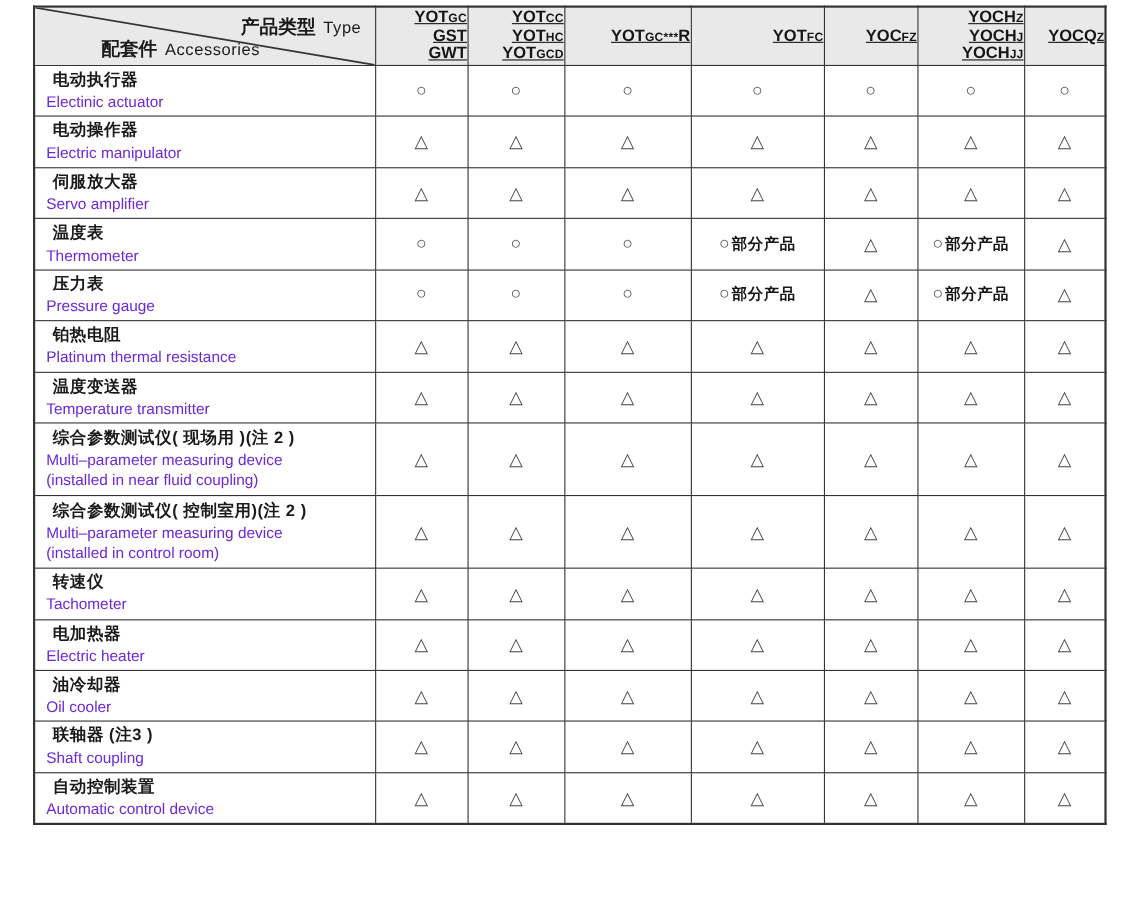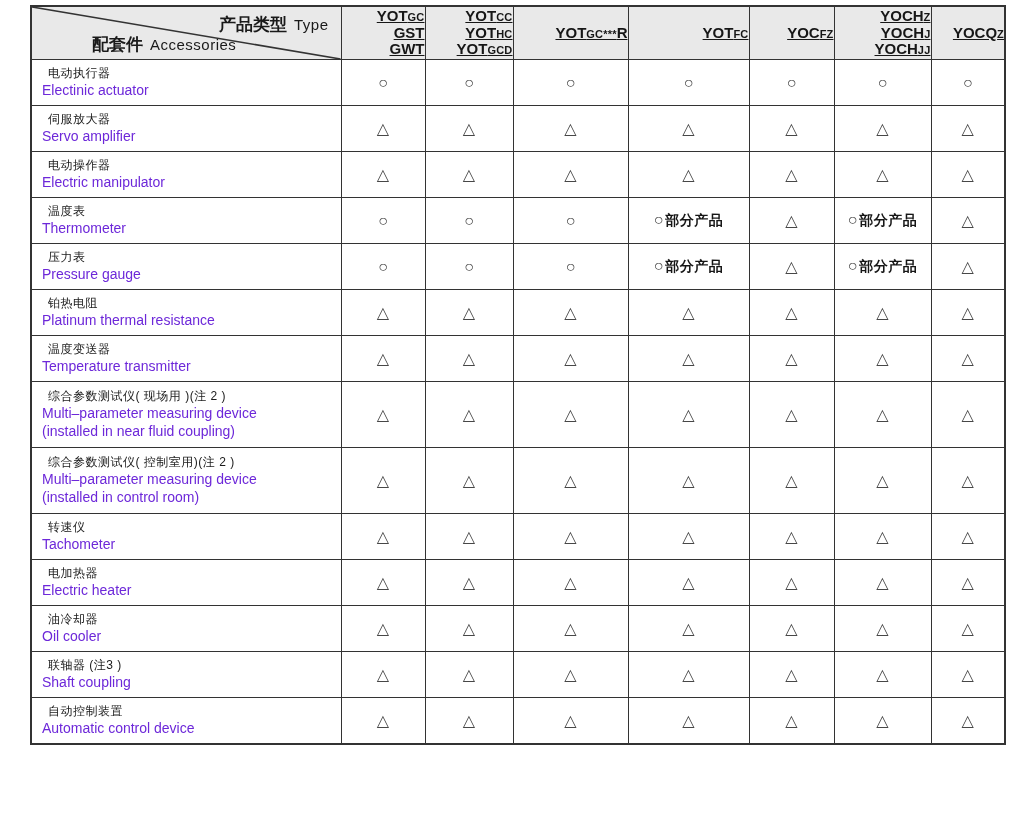--- a/index.html
+++ b/index.html
@@ -18,21 +18,21 @@
   th.colhead .sub{font-size:11px;letter-spacing:0.2px;}
   th.corner{position:relative;}
   .diag{position:absolute;left:0;top:0;width:100%;height:100%;display:block;}
   .corner-top{position:absolute;top:6px;right:12px;white-space:nowrap;}
   .corner-bottom{position:absolute;bottom:3px;left:12px;white-space:nowrap;margin-left:48px;}
   .corner .zh{font-weight:bold;font-size:17px;}
   .corner .en{font-size:15px;font-weight:normal;margin-left:7px;letter-spacing:0.5px;}
   tbody tr{height:46px;}
   tbody tr.tall{height:66px;}
   td.label{vertical-align:middle;padding:3px 6px 4px 10px;}
-  td.label .zh{font-weight:normal;font-size:12px;line-height:1.35;padding-left:6px;letter-spacing:0.5px;}
+  td.label .zh{font-weight:bold;font-size:15px;line-height:1.35;padding-left:6px;letter-spacing:0.5px;}
   td.label .en{font-size:14px;line-height:1.3;color:#6d28d9;}
   td.mark{text-align:center;vertical-align:middle;font-size:16px;color:#474747;white-space:nowrap;}
   td.mark .sym{font-size:16px;color:#474747;}
   td.mark .ptext{font-size:14px;font-weight:bold;color:#161616;margin-left:2px;letter-spacing:0.5px;}
 </style>
 </head>
 <body>
 
 <div class="page">
   <table class="acc">
@@ -94,35 +94,35 @@
           <td class="mark">○</td>
           <td class="mark">○</td>
           <td class="mark">○</td>
           <td class="mark">○</td>
           <td class="mark">○</td>
           <td class="mark">○</td>
           <td class="mark">○</td>
         </tr>
         <tr>
           <td class="label">
+            <div class="zh">电动操作器</div>
+            <div class="en">Electric manipulator</div>
+          </td>
+          <td class="mark">△</td>
+          <td class="mark">△</td>
+          <td class="mark">△</td>
+          <td class="mark">△</td>
+          <td class="mark">△</td>
+          <td class="mark">△</td>
+          <td class="mark">△</td>
+        </tr>
+        <tr>
+          <td class="label">
             <div class="zh">伺服放大器</div>
             <div class="en">Servo amplifier</div>
-          </td>
-          <td class="mark">△</td>
-          <td class="mark">△</td>
-          <td class="mark">△</td>
-          <td class="mark">△</td>
-          <td class="mark">△</td>
-          <td class="mark">△</td>
-          <td class="mark">△</td>
-        </tr>
-        <tr>
-          <td class="label">
-            <div class="zh">电动操作器</div>
-            <div class="en">Electric manipulator</div>
           </td>
           <td class="mark">△</td>
           <td class="mark">△</td>
           <td class="mark">△</td>
           <td class="mark">△</td>
           <td class="mark">△</td>
           <td class="mark">△</td>
           <td class="mark">△</td>
         </tr>
         <tr>

